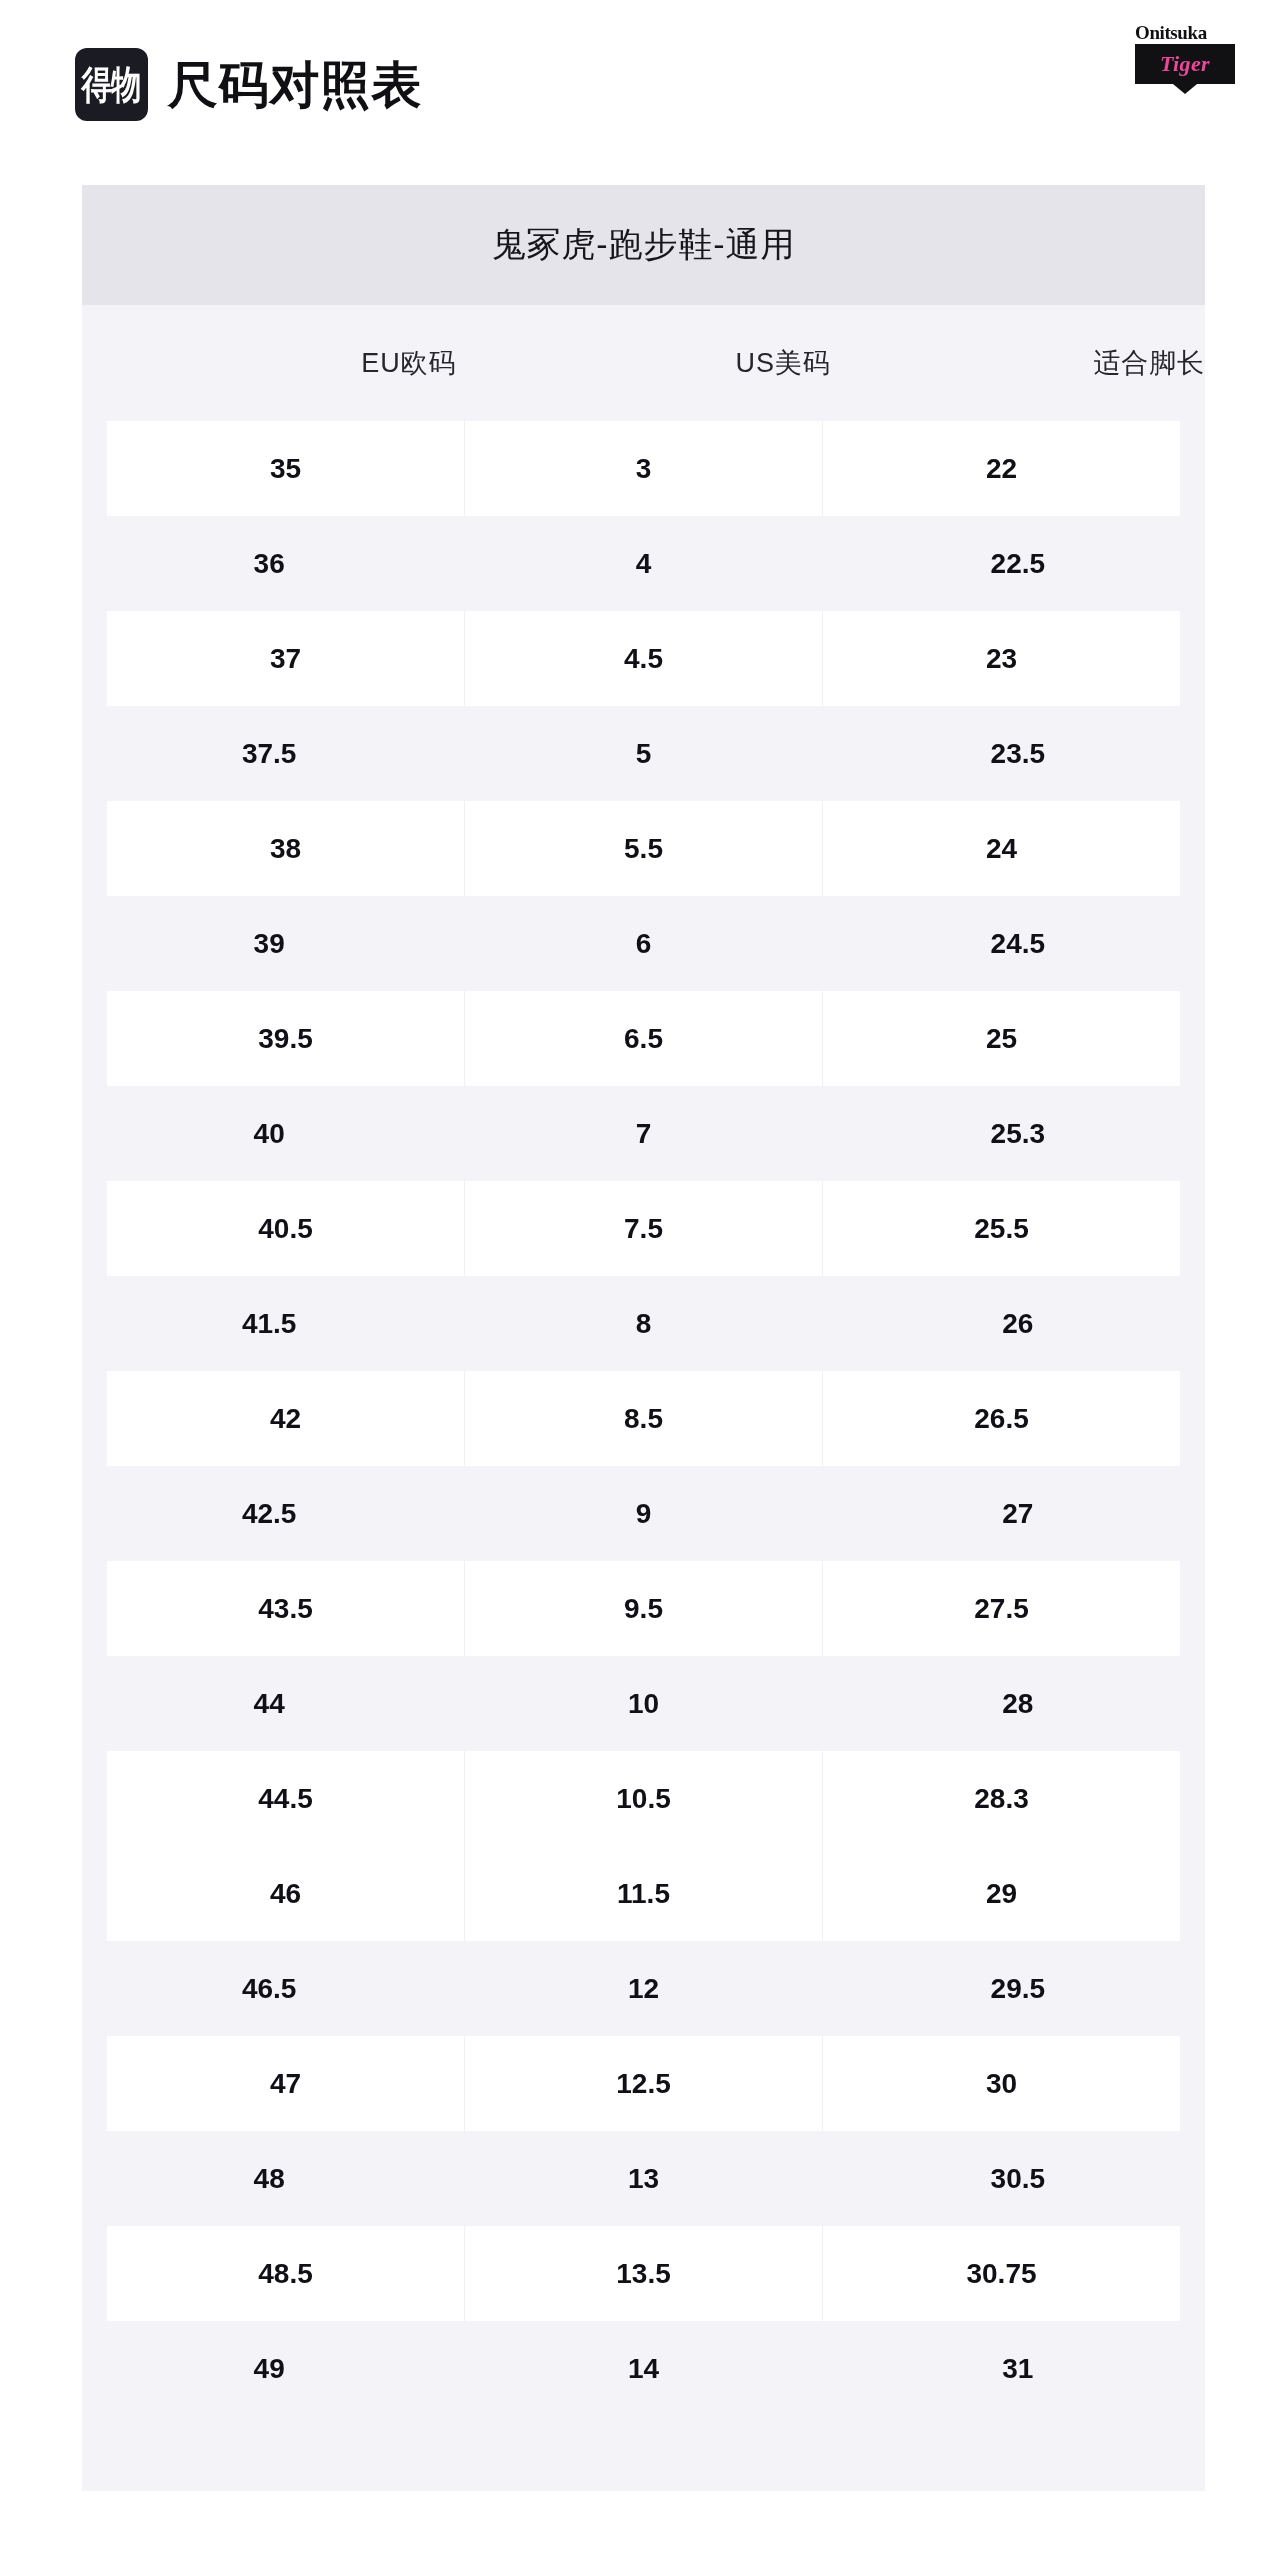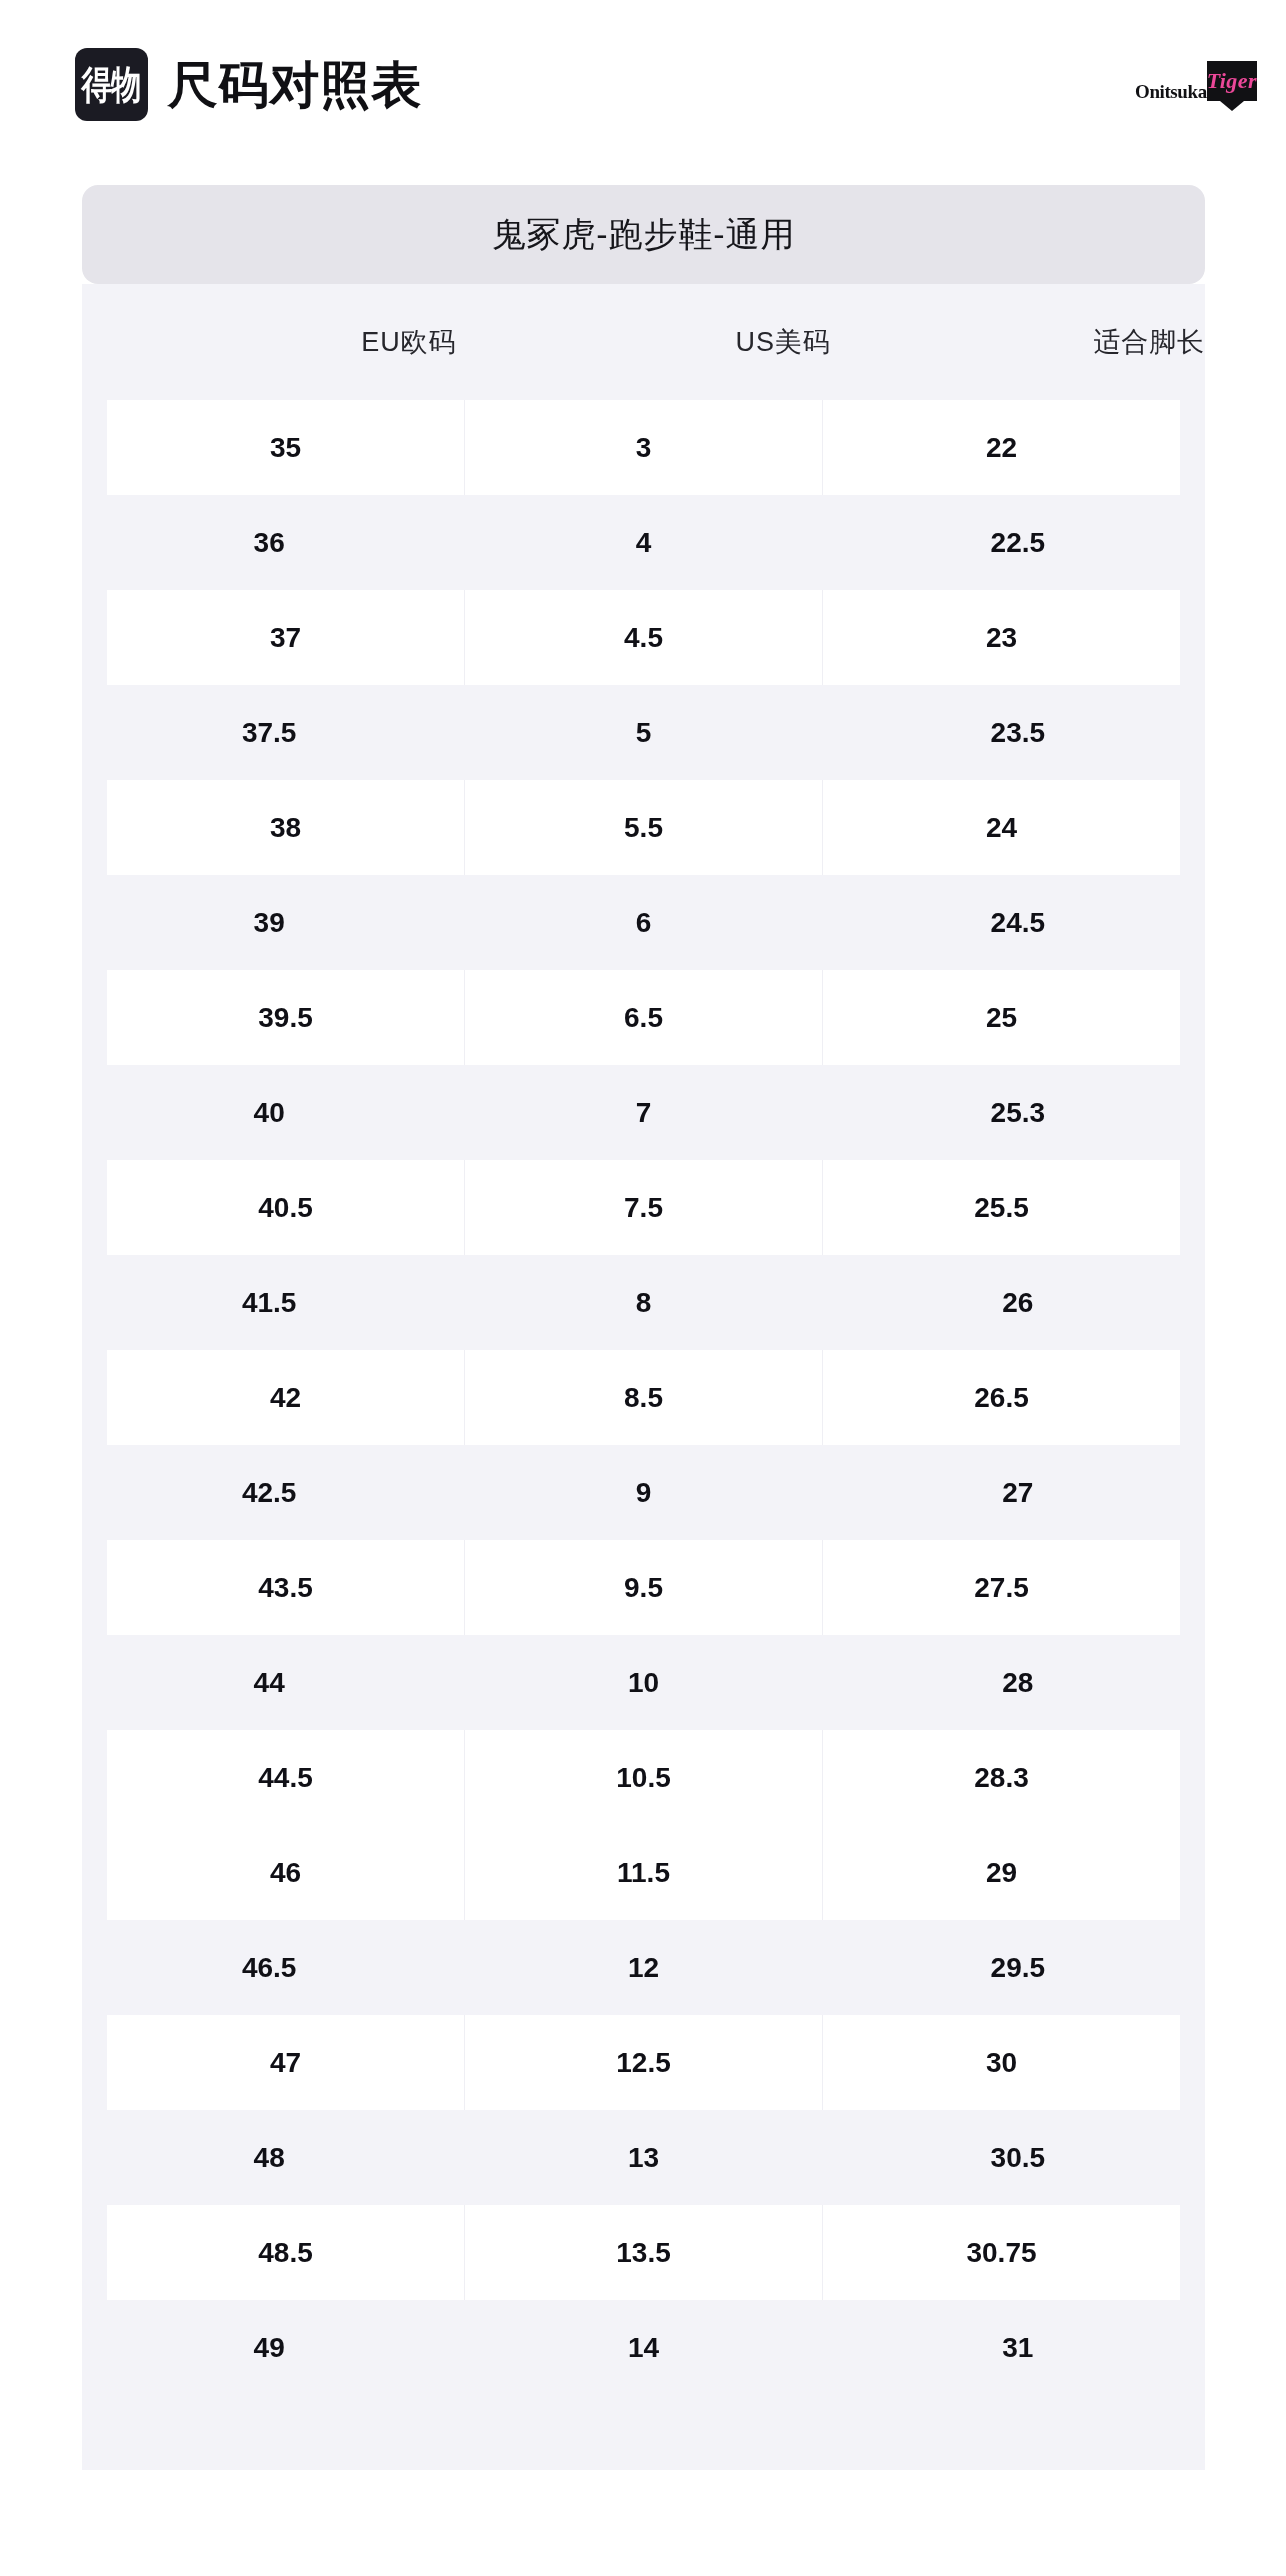--- a/index.html
+++ b/index.html
@@ -68,22 +68,22 @@
     white-space: nowrap;
   }
 
   .brand-right {
     position: absolute;
     right: 43px;
     top: 23px;
     width: 109px;
     height: 78px;
     display: flex;
-    flex-direction: row;
-    align-items: flex-end;
+    flex-direction: column;
+    align-items: flex-start;
   }
 
   .ot-word {
     font-family: "Liberation Serif", "DejaVu Serif", serif;
     font-weight: 700;
     font-size: 19px;
     color: #111114;
     line-height: 1;
     letter-spacing: -0.4px;
   }
@@ -125,26 +125,25 @@
   
   .table-wrap {
     position: absolute;
     left: 82px;
     top: 185px;
     width: 1123px;
   }
 
   .table-title {
     width: 100%;
-    height: 99px;
+    height: 120px;
     background: #e5e4ea;
     display: flex;
     align-items: center;
     justify-content: center;
-    border-radius: 16px;
   }
 
   .table-title span {
     font-size: 34px;
     font-weight: 500;
     color: #16161b;
     letter-spacing: 0.9px;
     white-space: nowrap;
   }
 

